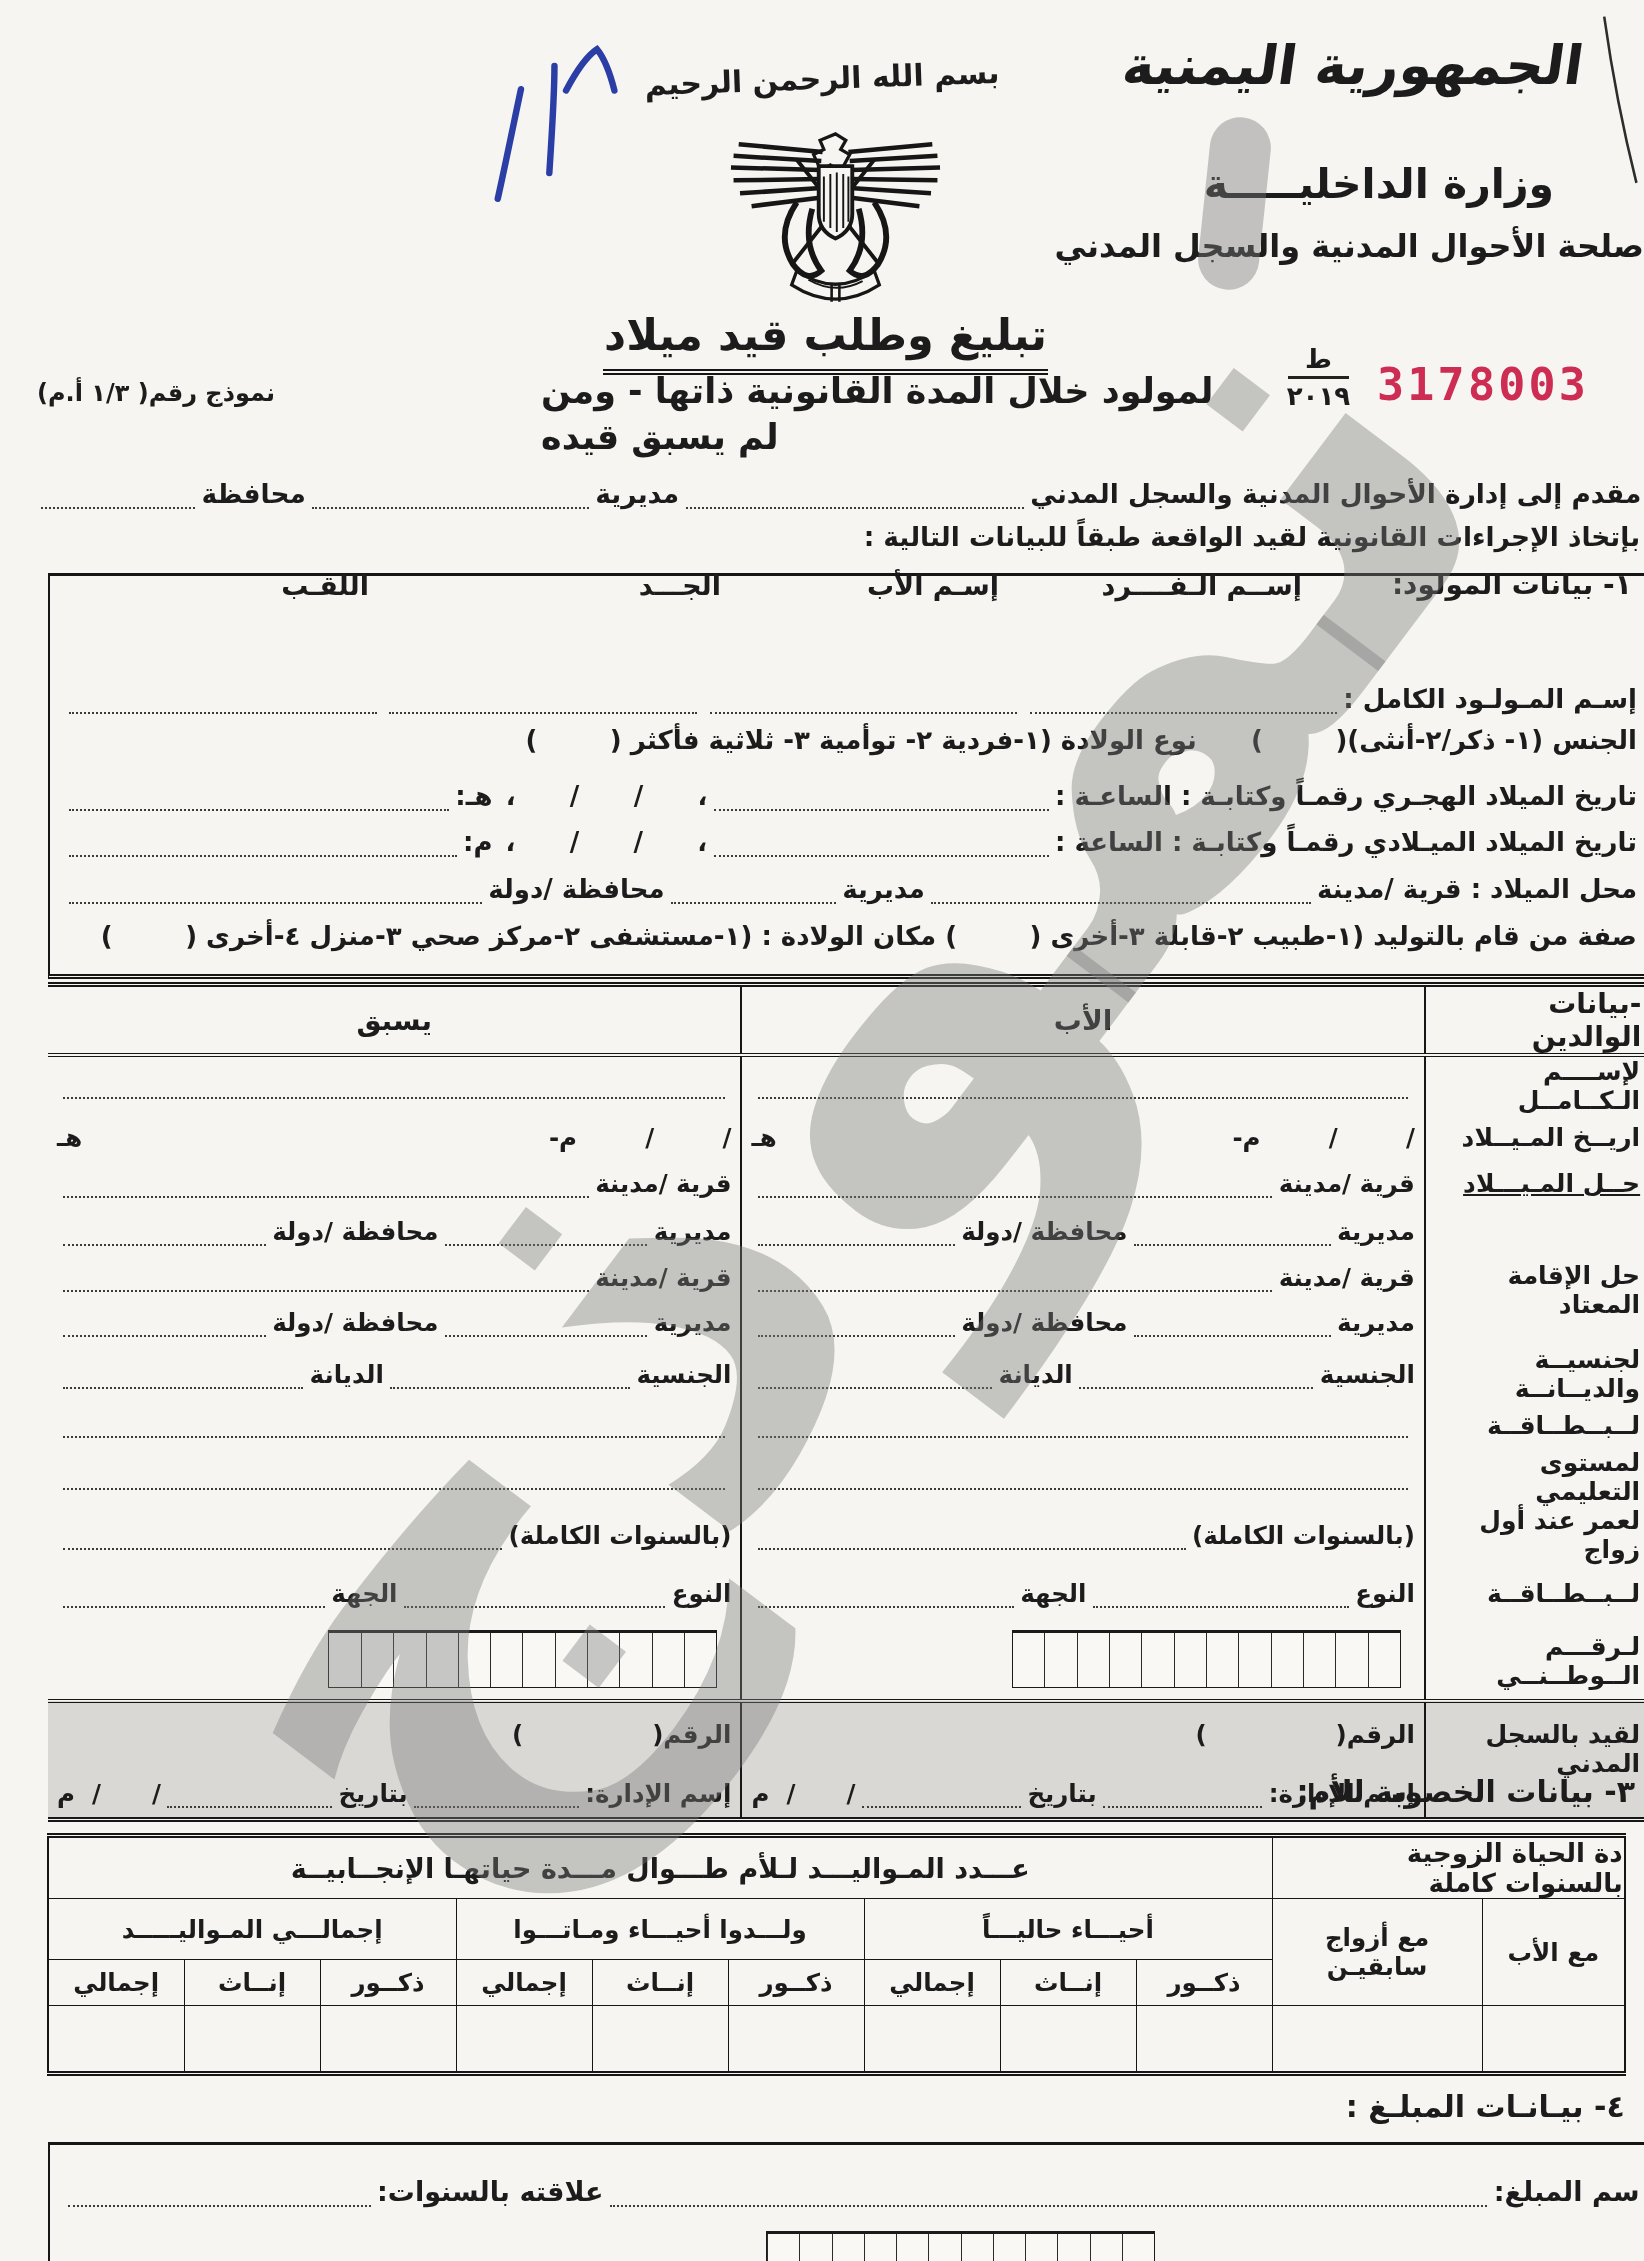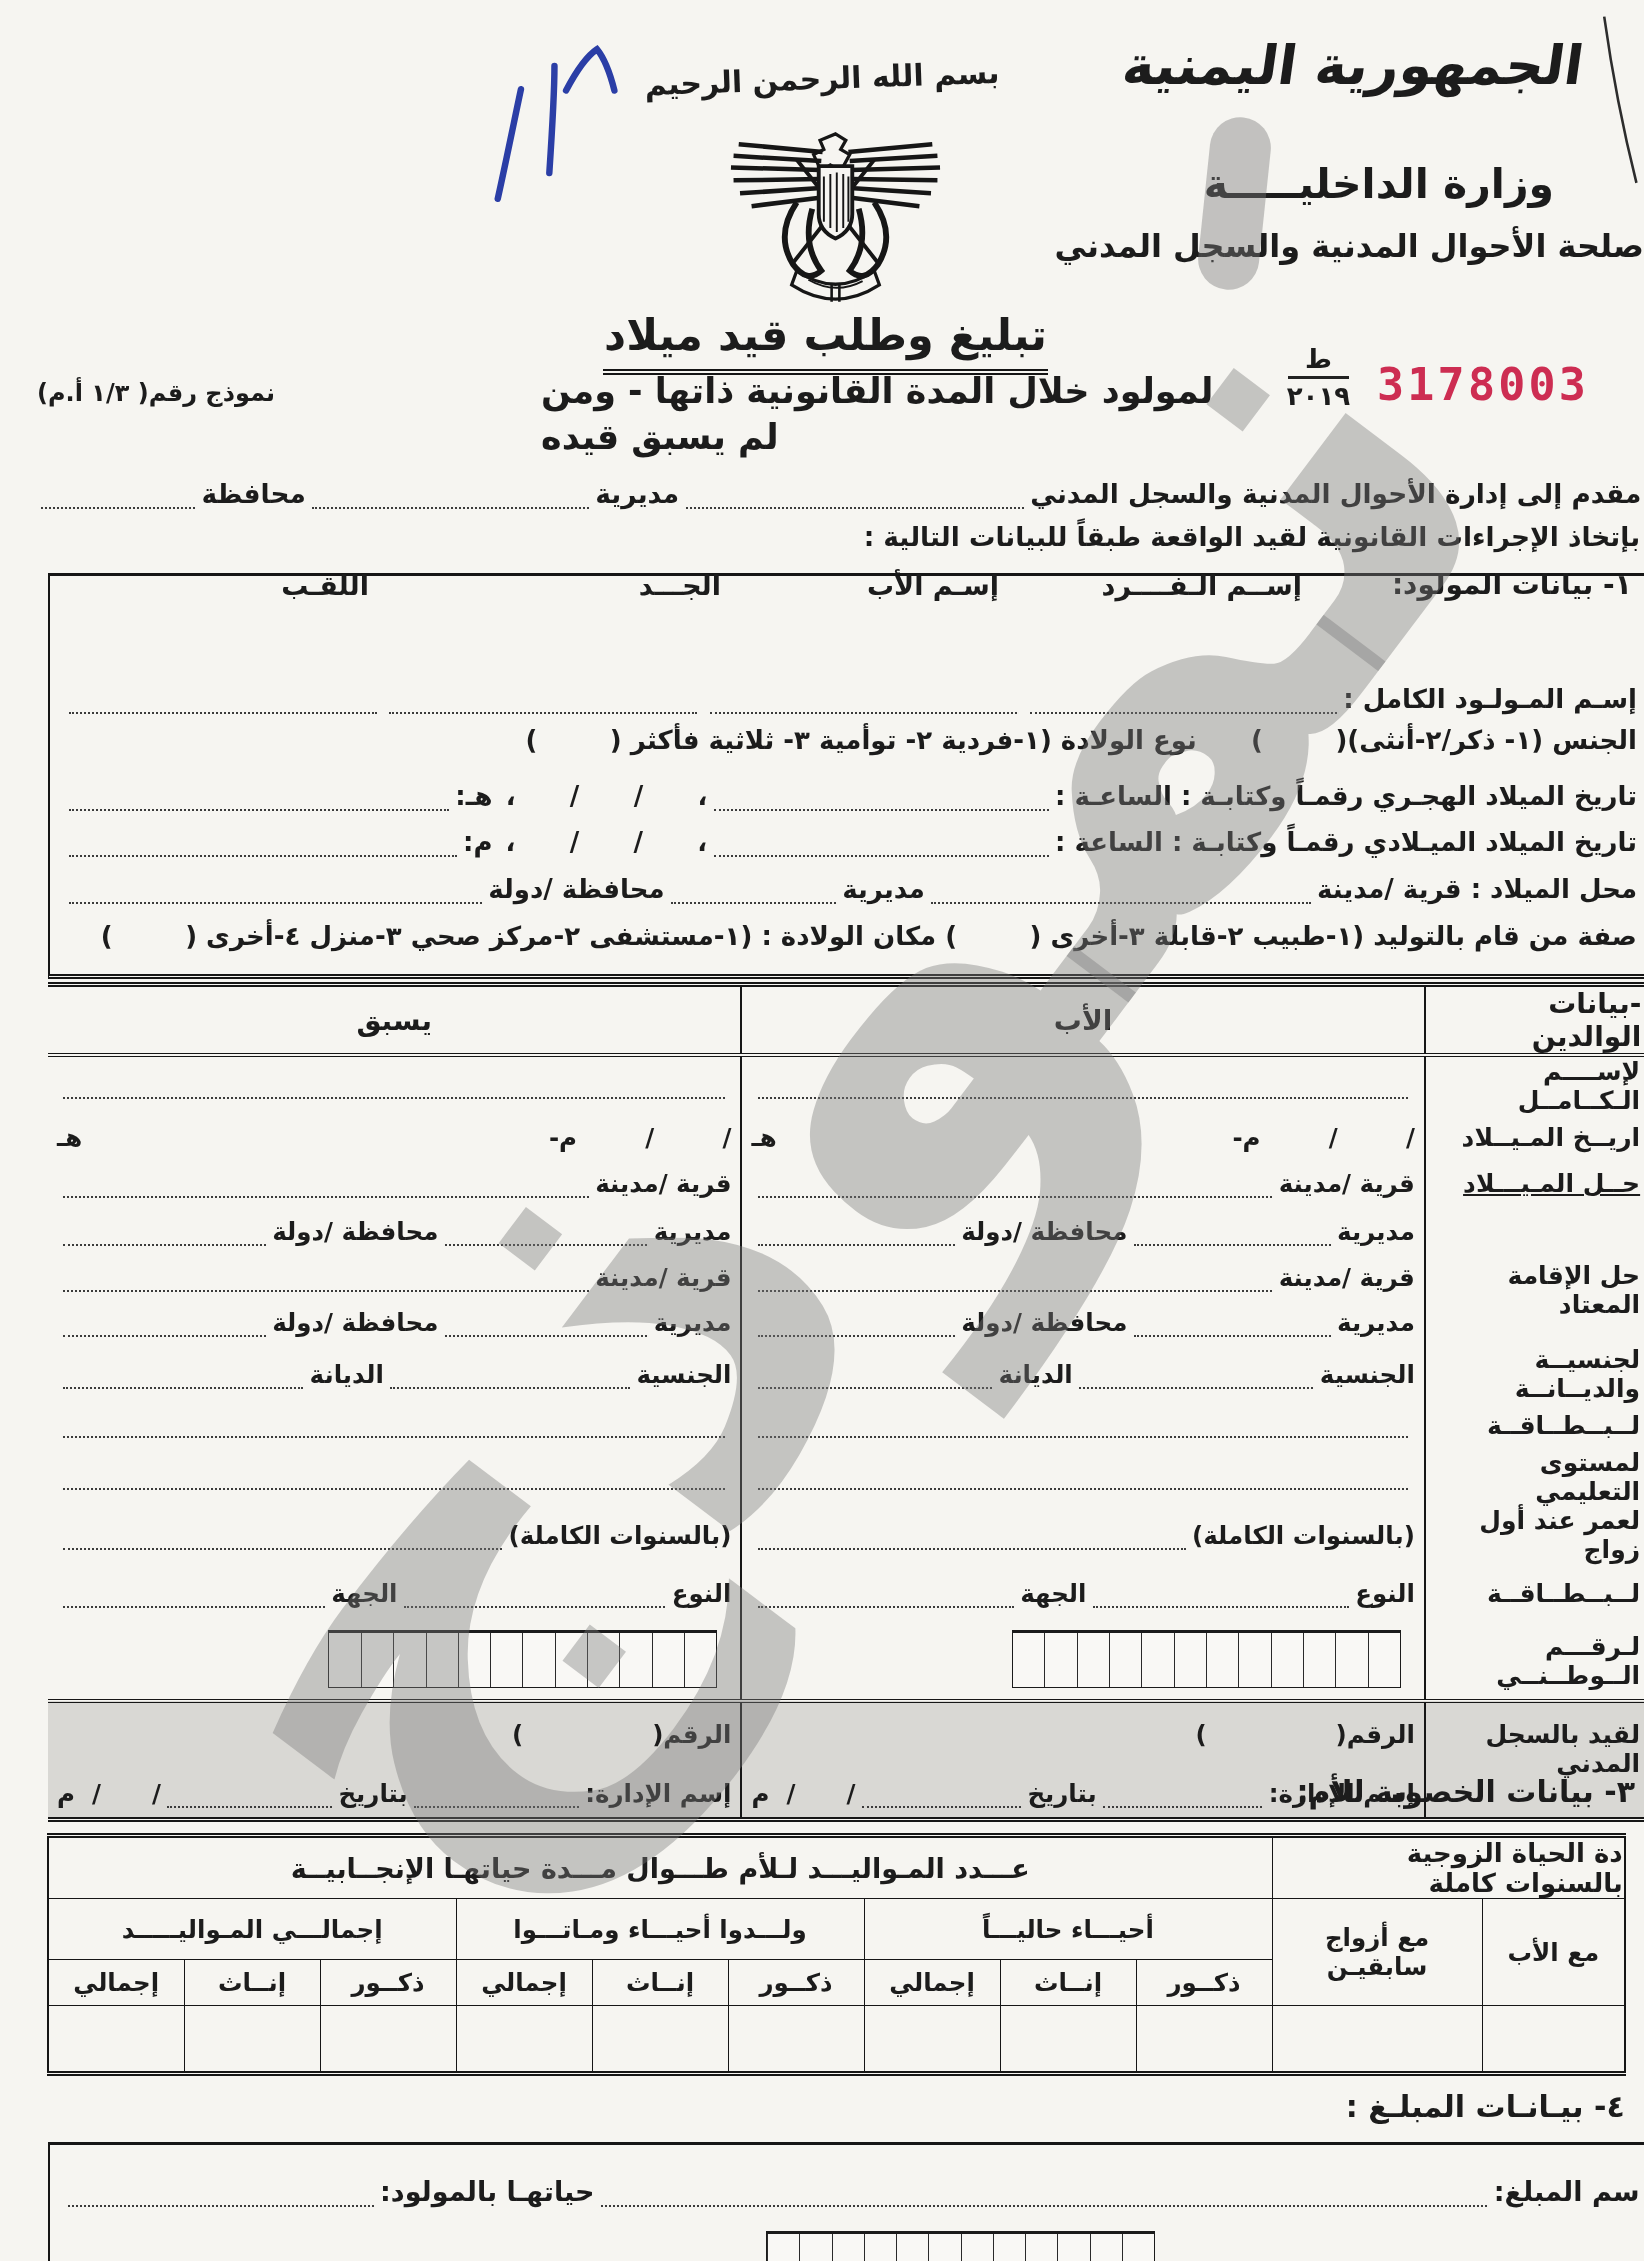--- a/index.html
+++ b/index.html
@@ -509,21 +509,21 @@
       </tr>
     </tbody>
       </table>
   </div>
 
   <div class="abs sec-title" style="top:2089px;right:19.3px;">٤- بيـانـات المبلـغ :</div>
   <div class="abs s4box">
     <div class="s4line">
       <span>سم المبلغ:</span>
       <span class="dot g29"></span>
-      <span>حياتهـا بالمولود:</span>
+      <span>علاقته بالسنوات:</span>
       <span class="dot g10"></span>
     </div>
     <div class="pbox">
       <span></span>
         <span></span>
         <span></span>
         <span></span>
         <span></span>
         <span></span>
       <span></span>

